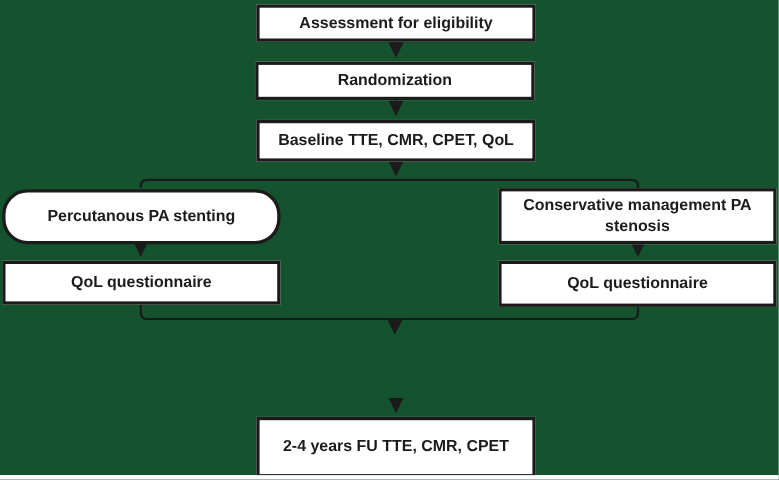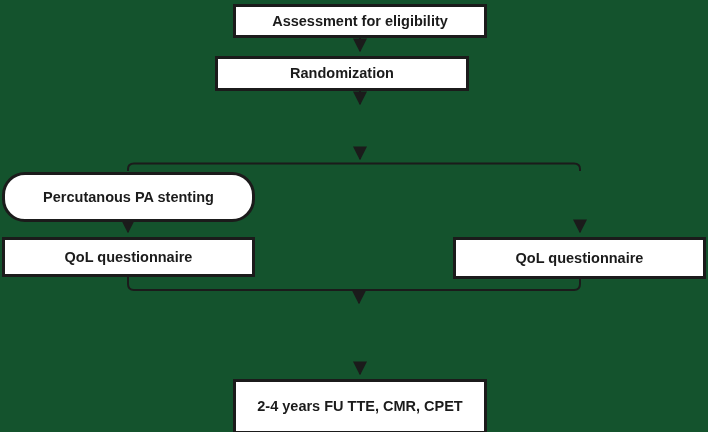--- a/index.html
+++ b/index.html
@@ -40,21 +40,21 @@
     align-items: center;
     justify-content: center;
     text-align: center;
     padding: 2px 6px;
     white-space: nowrap;
   }
   .node.wrap {
     white-space: normal;
   }
   .n-assessment    { left: 233px; top: 4px;   width: 254px; height: 34px; }
-  .n-randomization { left: 215px; top: 56px;  width: 254px; height: 35px; }
+  .n-randomization { left: 232px; top: 56px;  width: 254px; height: 35px; }
   .n-baseline      { left: 233px; top: 109px; width: 254px; height: 38px; }
   .n-left-branch   { left: 2px;   top: 172px; width: 253px; height: 50px; border-radius: 23px; }
   .n-left-qol      { left: 2px;   top: 237px; width: 253px; height: 40px; }
   .n-right-branch  { left: 453px; top: 171px; width: 253px; height: 51px; }
   .n-right-qol     { left: 453px; top: 237px; width: 253px; height: 42px; }
   .n-six-months    { left: 233px; top: 308px; width: 254px; height: 54px; }
   .n-late-fu       { left: 233px; top: 379px; width: 254px; height: 55px; }
 </style>
 </head>
 <body>
@@ -73,18 +73,20 @@
     <path d="M128,171 L128,169 Q128,163.5 134,163.5 L574,163.5 Q580,163.5 580,169 L580,171"></path>
     <path d="M128,222 L128,232" marker-end="url(#ah)"></path>
     <path d="M580,222 L580,232" marker-end="url(#ah)"></path>
     <path d="M128,277 L128,284 Q128,290 134,290 L574,290 Q580,290 580,284 L580,279"></path>
     <path d="M359,290 L359,303" marker-end="url(#ah)"></path>
     <path d="M360,362 L360,374" marker-end="url(#ah)"></path>
   </svg>
 
   <div class="node n-assessment">Assessment for eligibility</div>
   <div class="node n-randomization">Randomization</div>
+  <div class="node n-baseline">Baseline TTE, CMR, CPET, QoL</div>
   <div class="node n-left-branch">Percutanous PA stenting</div>
   <div class="node n-left-qol">QoL questionnaire</div>
+  <div class="node n-right-branch wrap">Conservative management PA stenosis</div>
   <div class="node n-right-qol">QoL questionnaire</div>
   <div class="node n-late-fu">2-4 years FU TTE, CMR, CPET</div>
 
 </div>
 
 </body></html>

